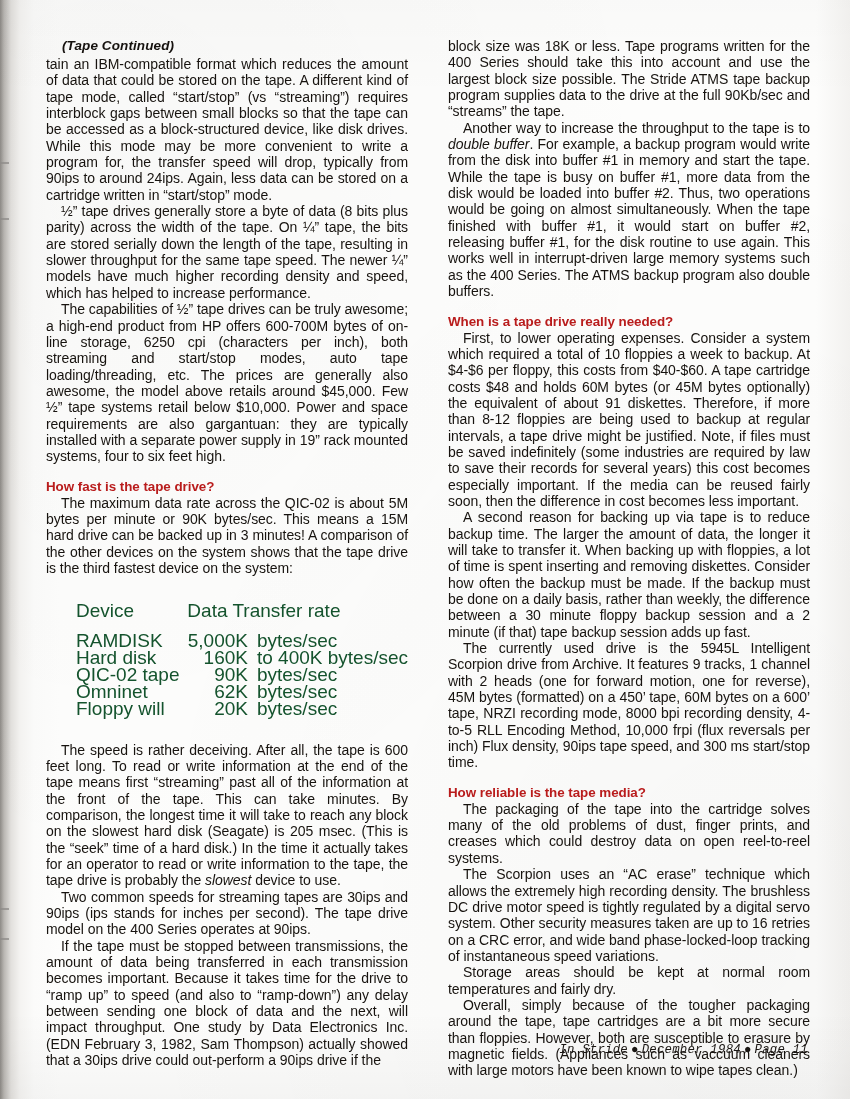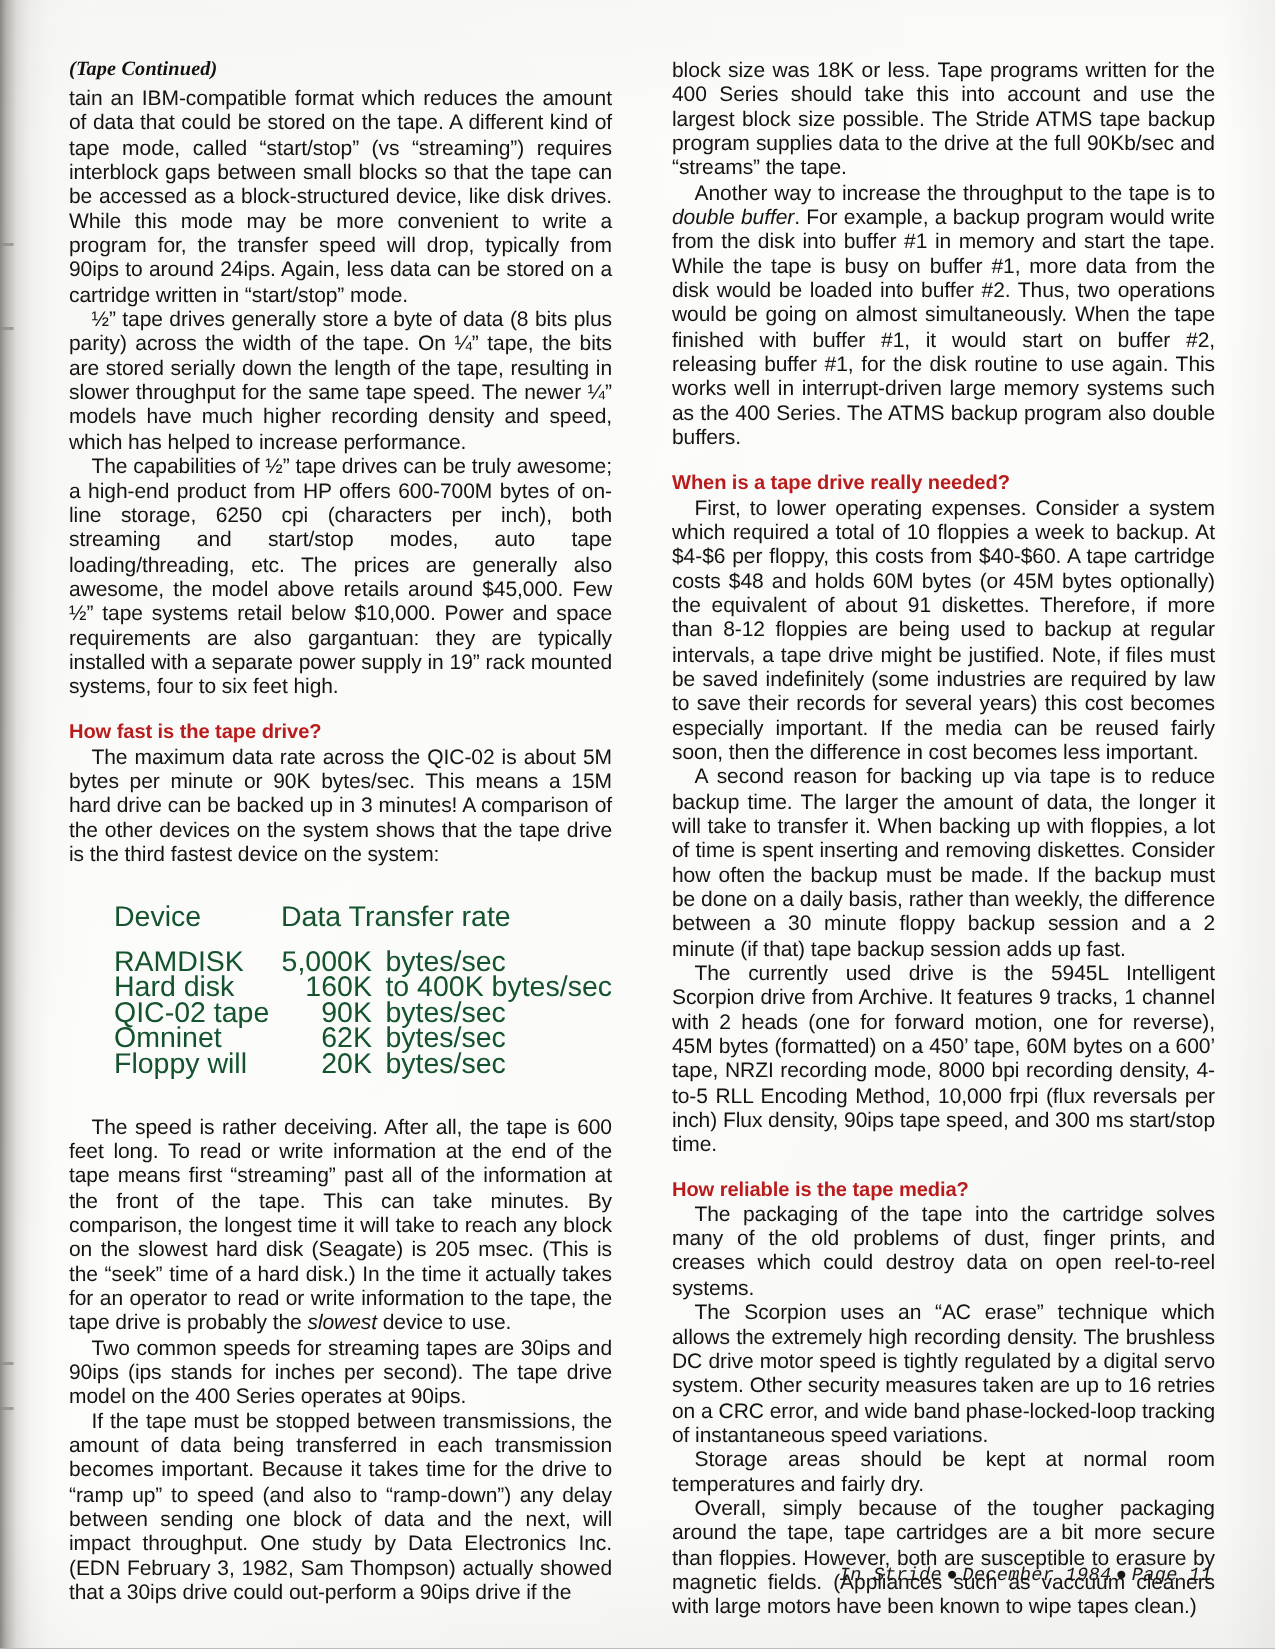--- a/index.html
+++ b/index.html
@@ -62,23 +62,22 @@
   }
   .col {
     width: 362px;
   }
 
   .kicker {
     font-weight: bold;
     font-style: italic;
     font-size: 13.5px;
     letter-spacing: .1px;
-    margin: 0 0 3px 0;
+    margin: 0 0 3px 16px;
     color: #15110e;
-    font-family: Liberation Serif, serif;
   }
 
   p.body {
     margin: 0;
     font-size: 14px;
     line-height: 16.35px;
     text-align: justify;
     text-justify: inter-word;
     letter-spacing: -0.05px;
     color: #17130f;

